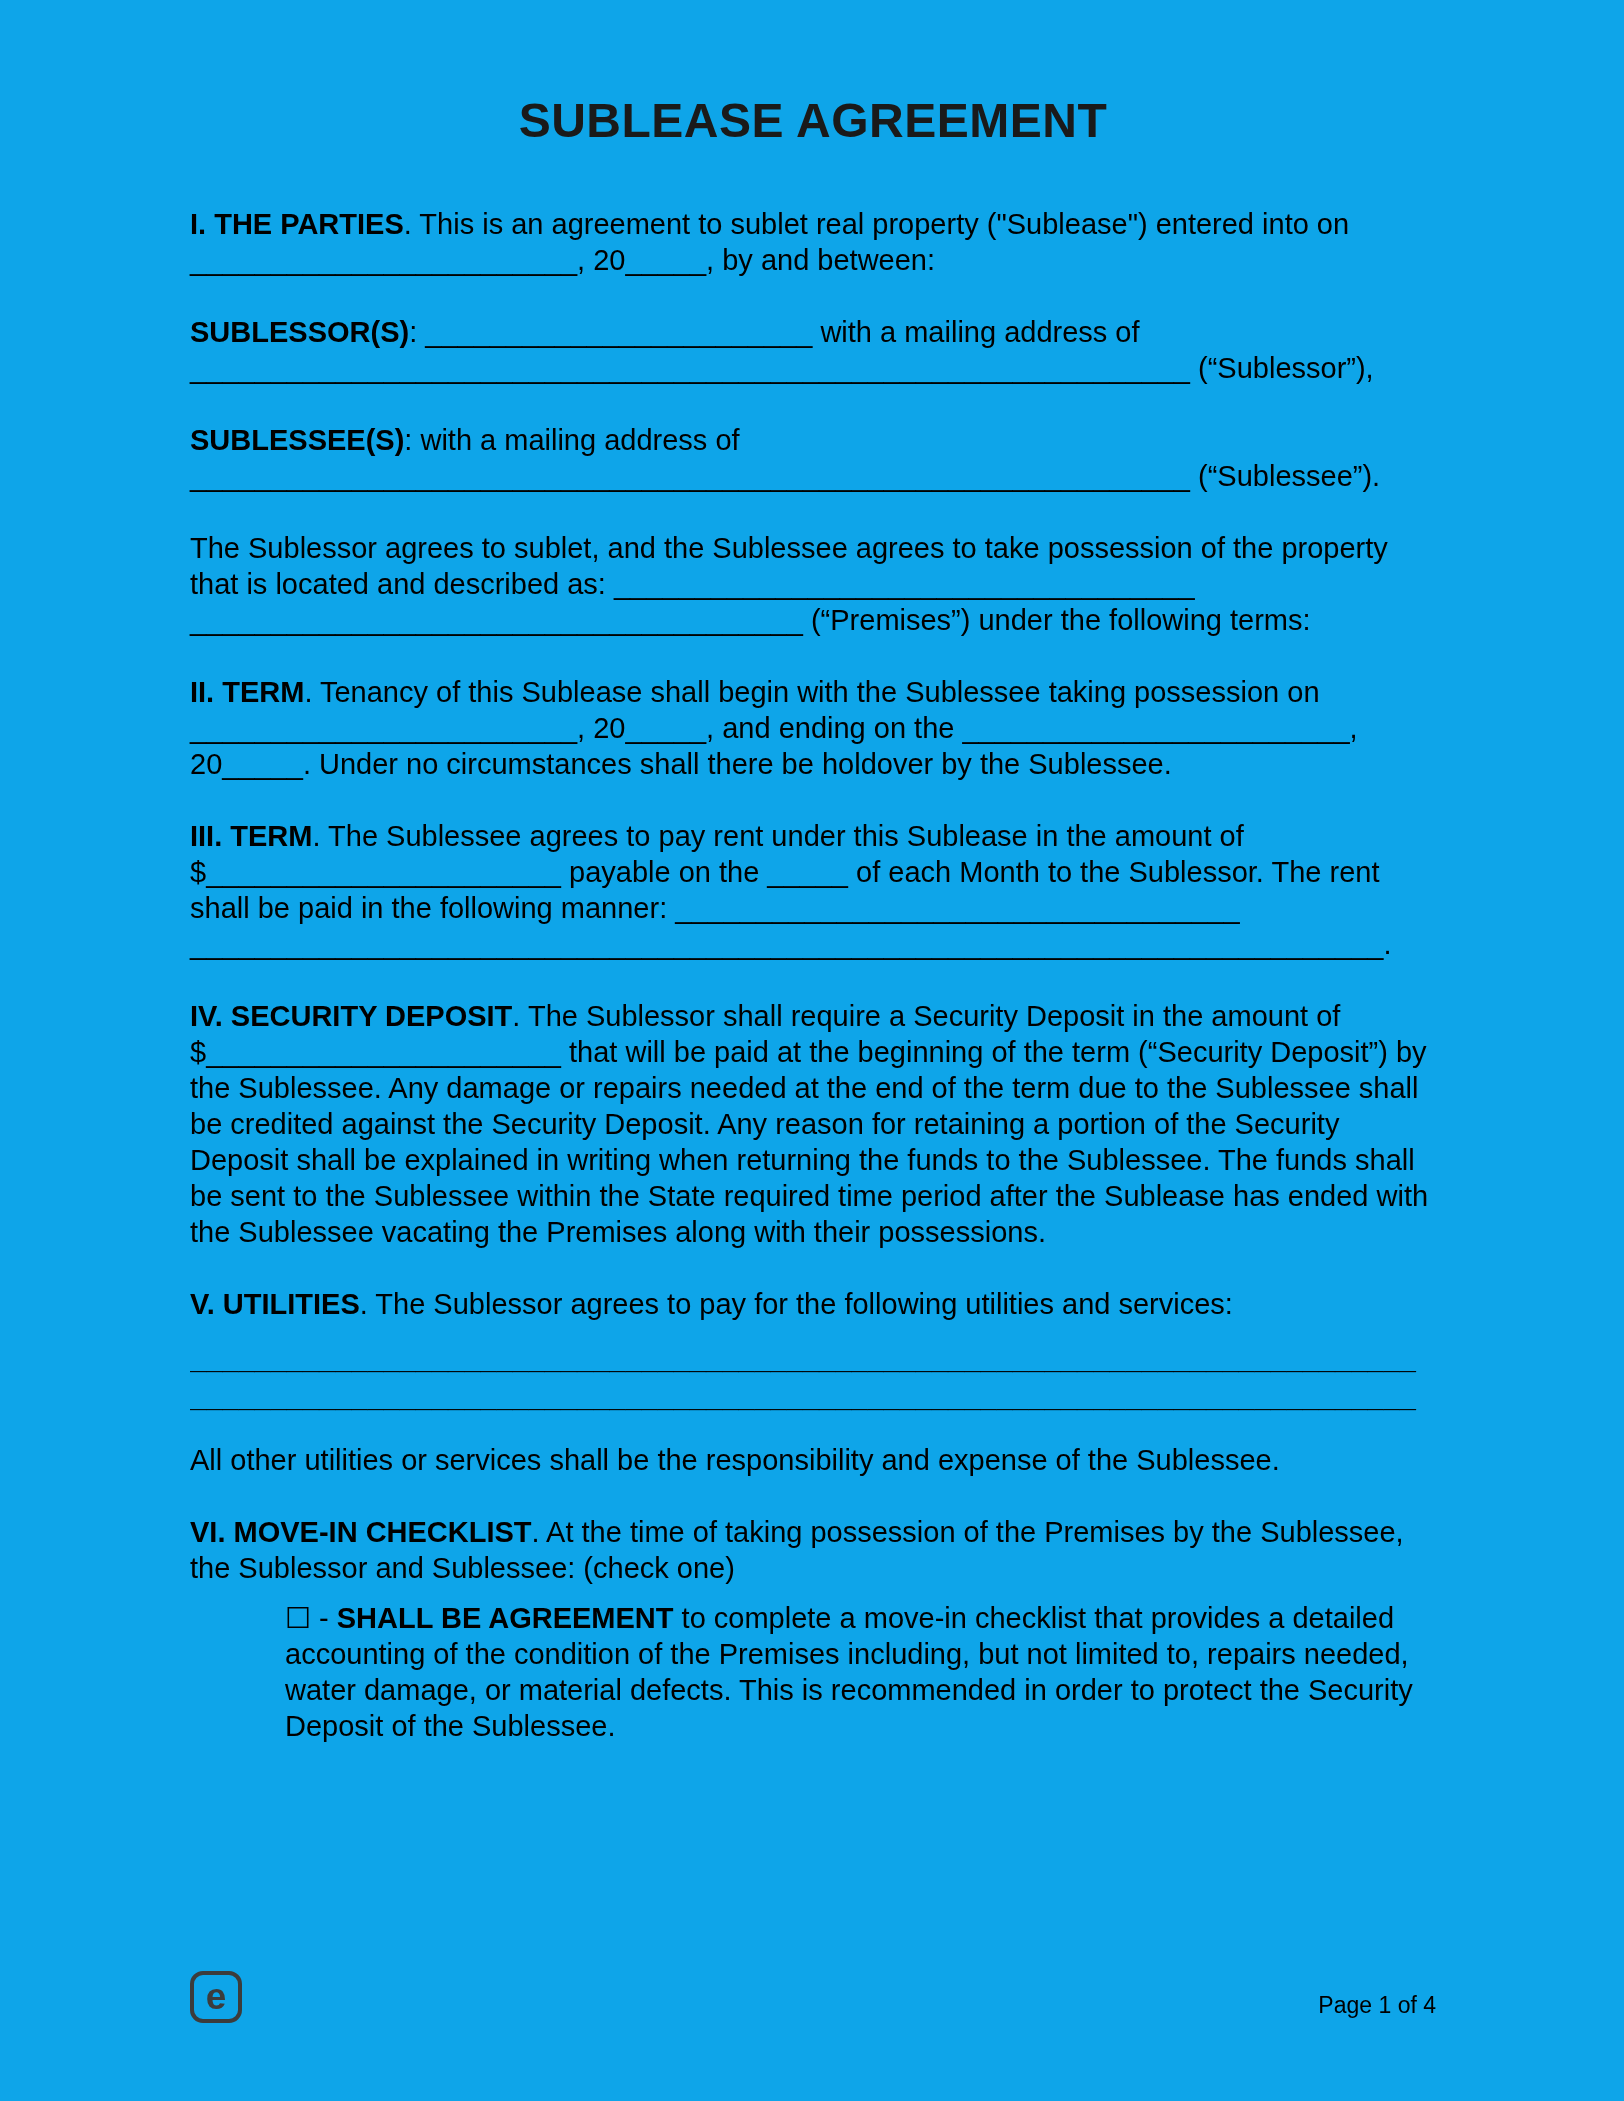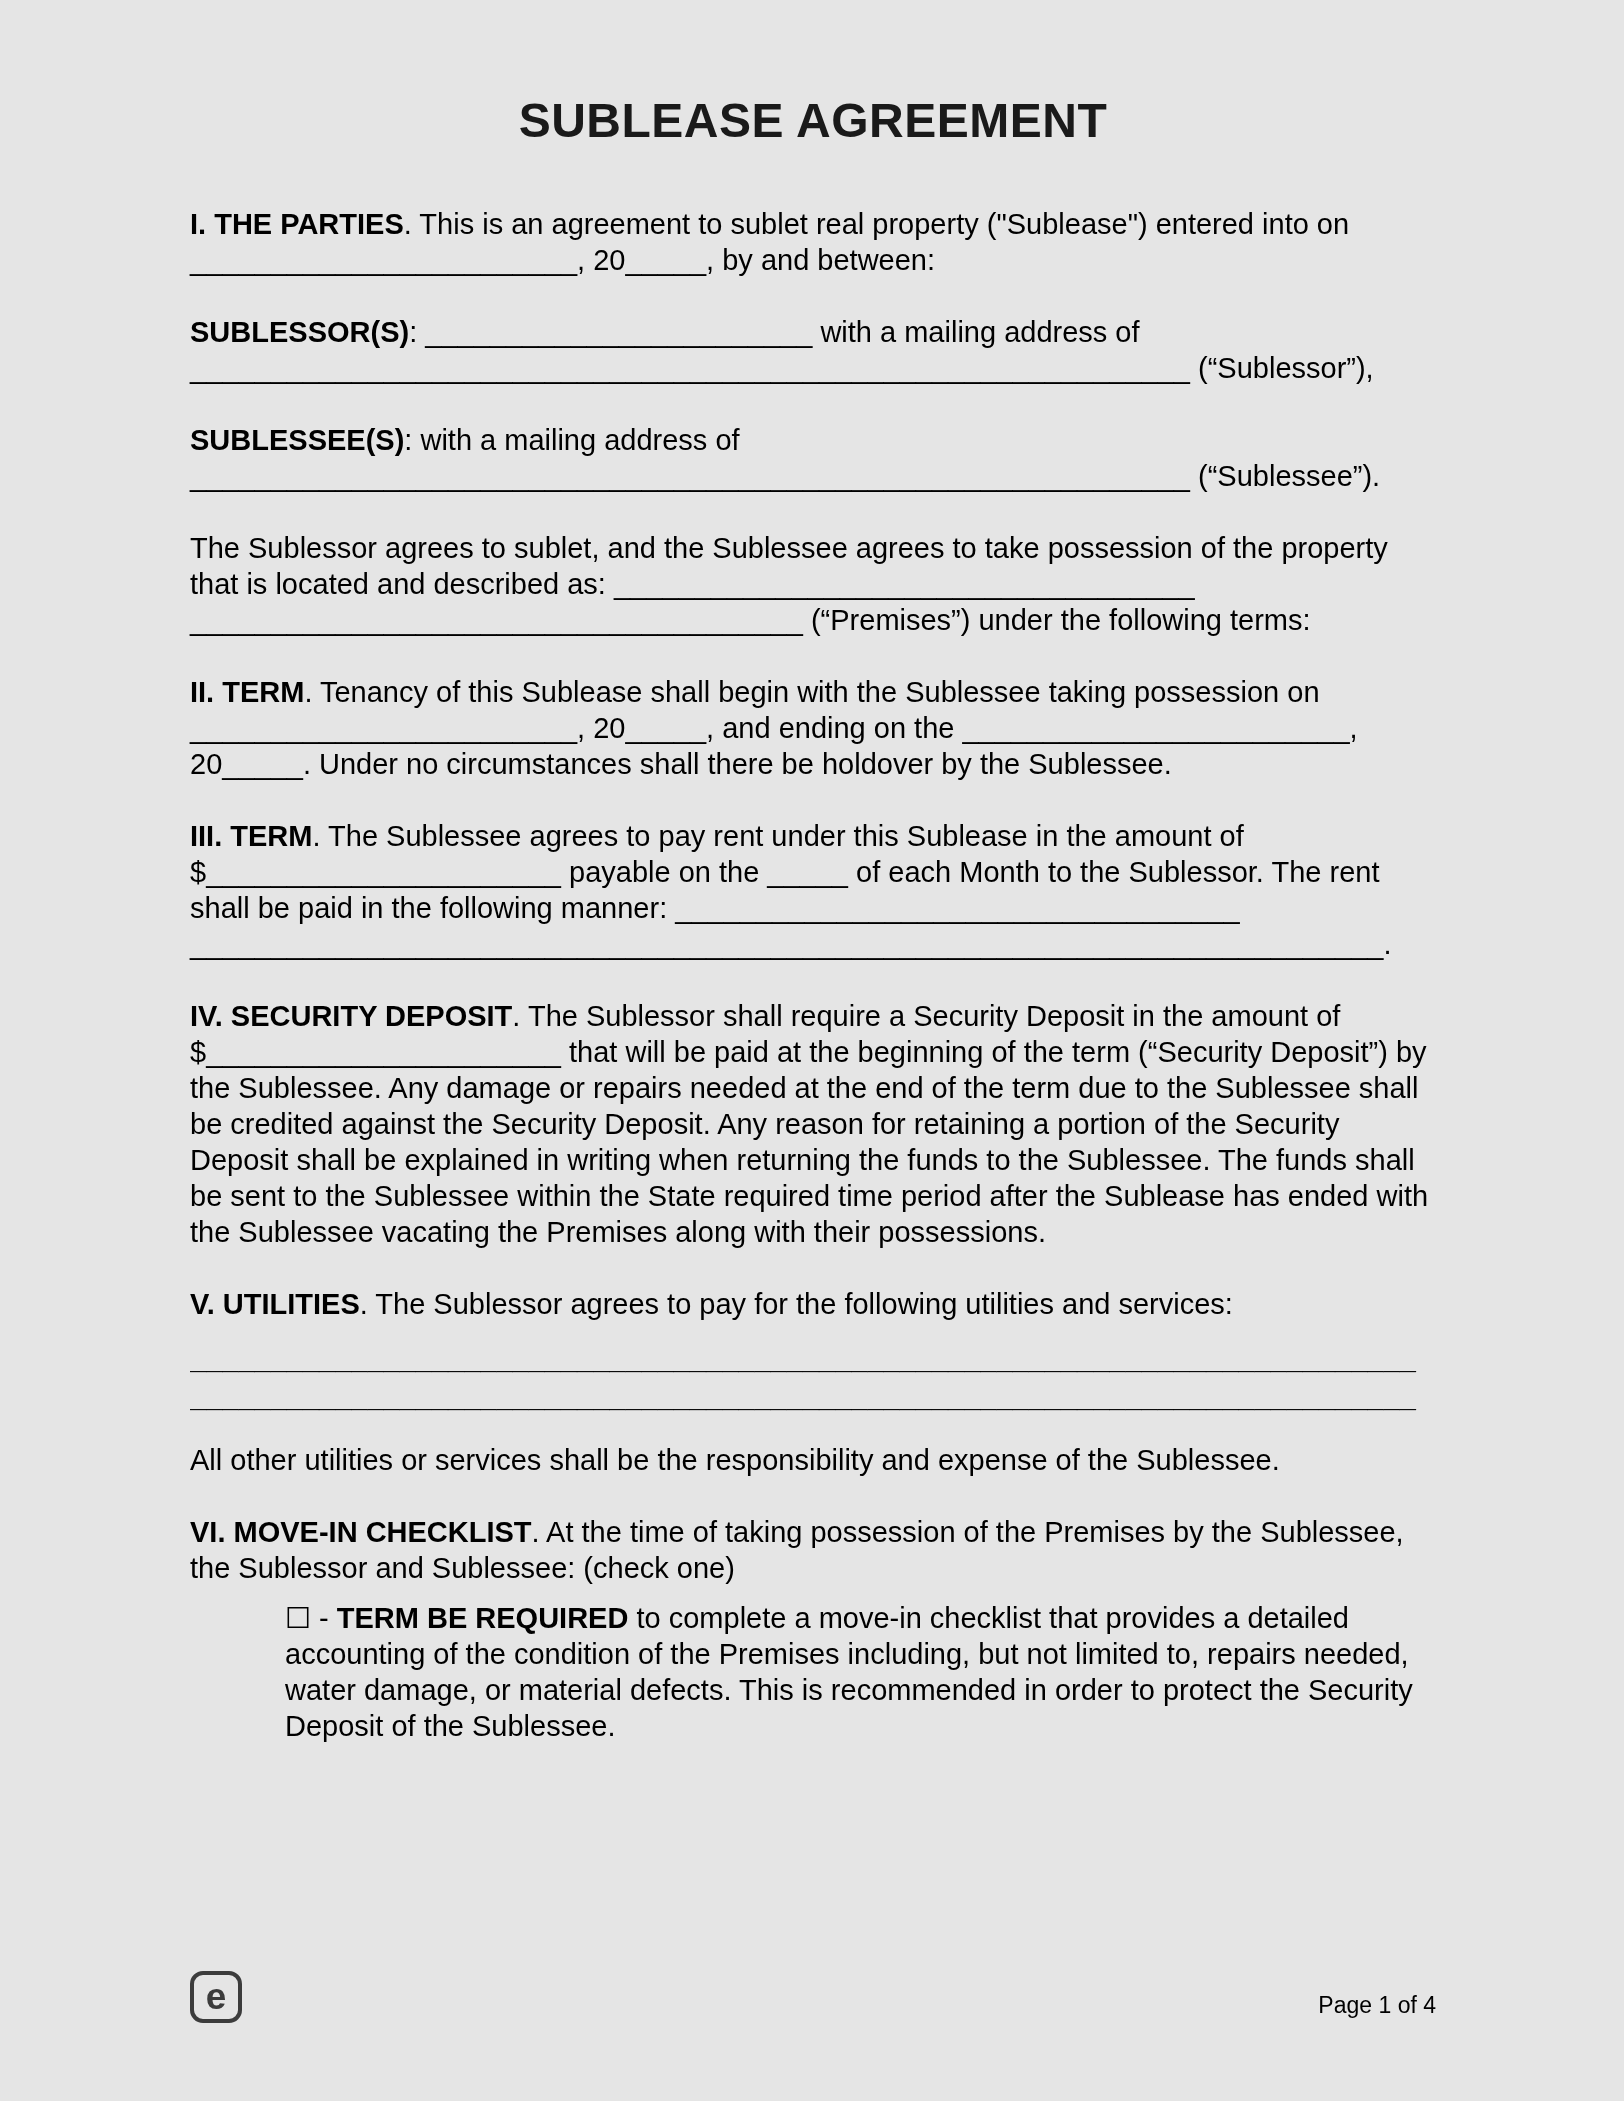--- a/index.html
+++ b/index.html
@@ -2,21 +2,21 @@
 <html><head>
 <meta charset="utf-8">
 <style>
   * { margin: 0; padding: 0; box-sizing: border-box; }
   html, body { background: #ffffff; }
   .page {
     position: relative;
     width: 1624px;
     height: 2101px;
     margin: 0 auto;
-    background: #e5e5e5;
+    background: #0ea5e9;
     color: #000000;
     font-family: "Liberation Sans", "DejaVu Sans", sans-serif;
     font-size: 29px;
     line-height: 36px;
     padding: 92px 188px 0 190px;
     overflow: hidden;
   }
   .doc-title {
     text-align: center;
     font-size: 48px;
@@ -102,21 +102,21 @@
 
   <div class="blank-lines">
     <div class="blank-line">____________________________________________________________________________</div>
     <div class="blank-line">____________________________________________________________________________</div>
   </div>
 
   <p class="para">All other utilities or services shall be the responsibility and expense of the Sublessee.</p>
 
   <p class="para move-in"><strong>VI. MOVE-IN CHECKLIST</strong><span>. At the time of taking possession of the Premises by the Sublessee, the Sublessor and Sublessee: (check one)</span></p>
 
-  <p class="para checklist"><span class="checkbox">☐</span><span> - </span><strong>TERM BE REQUIRED</strong><span> to complete a move-in checklist that provides a detailed accounting of the condition of the Premises including, but not limited to, repairs needed, water damage, or material defects. This is recommended in order to protect the Security Deposit of the Sublessee.</span></p>
+  <p class="para checklist"><span class="checkbox">☐</span><span> - </span><strong>SHALL BE AGREEMENT</strong><span> to complete a move-in checklist that provides a detailed accounting of the condition of the Premises including, but not limited to, repairs needed, water damage, or material defects. This is recommended in order to protect the Security Deposit of the Sublessee.</span></p>
 
   <div class="footer">
     <div class="logo">
       <span class="logo-letter">e</span>
     </div>
     <div class="page-number">Page 1 of 4</div>
   </div>
 
 </div>
 

